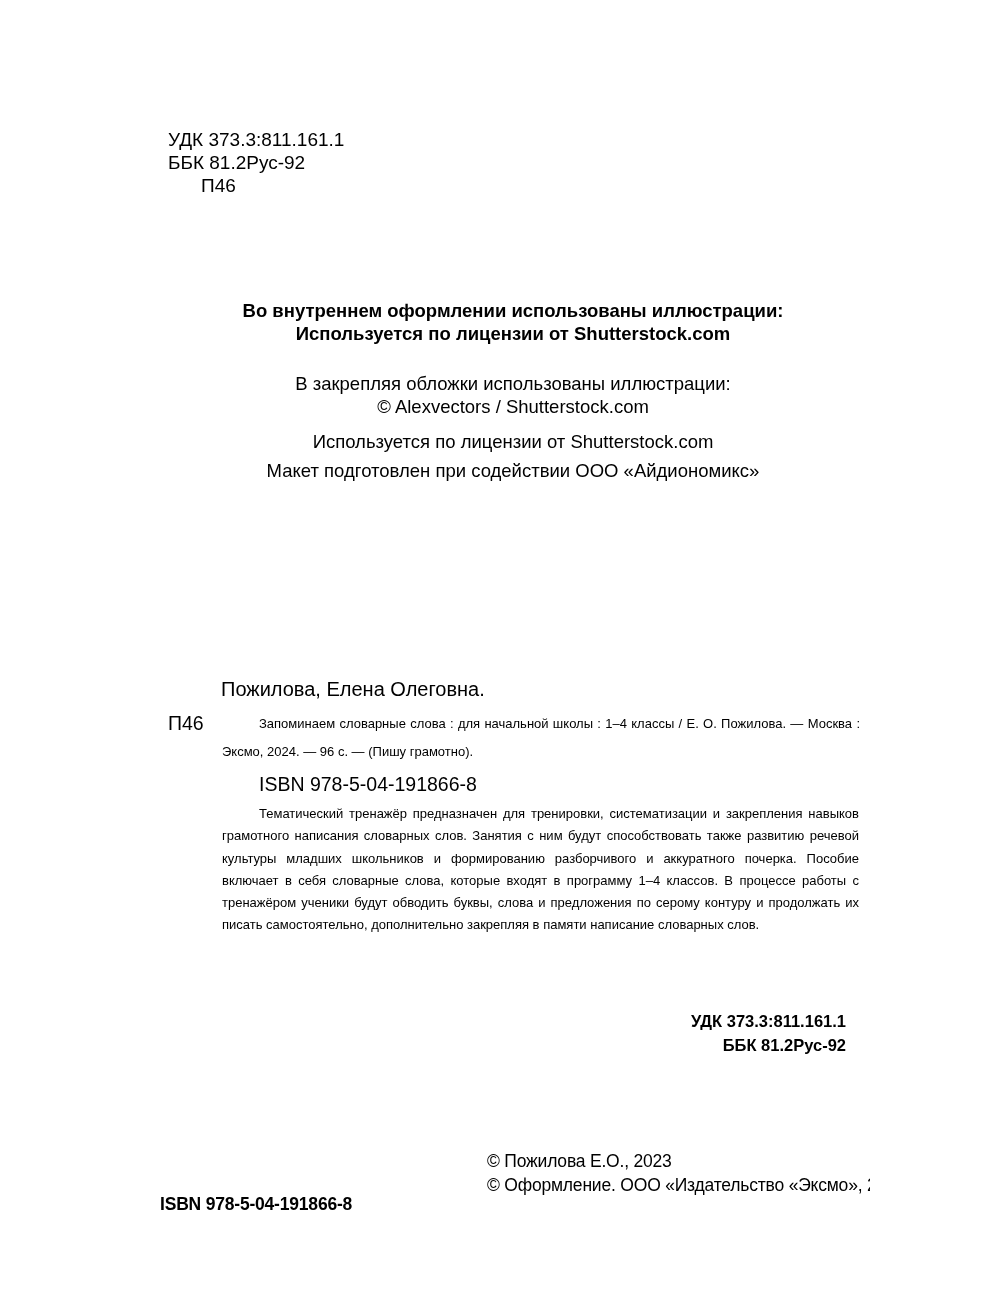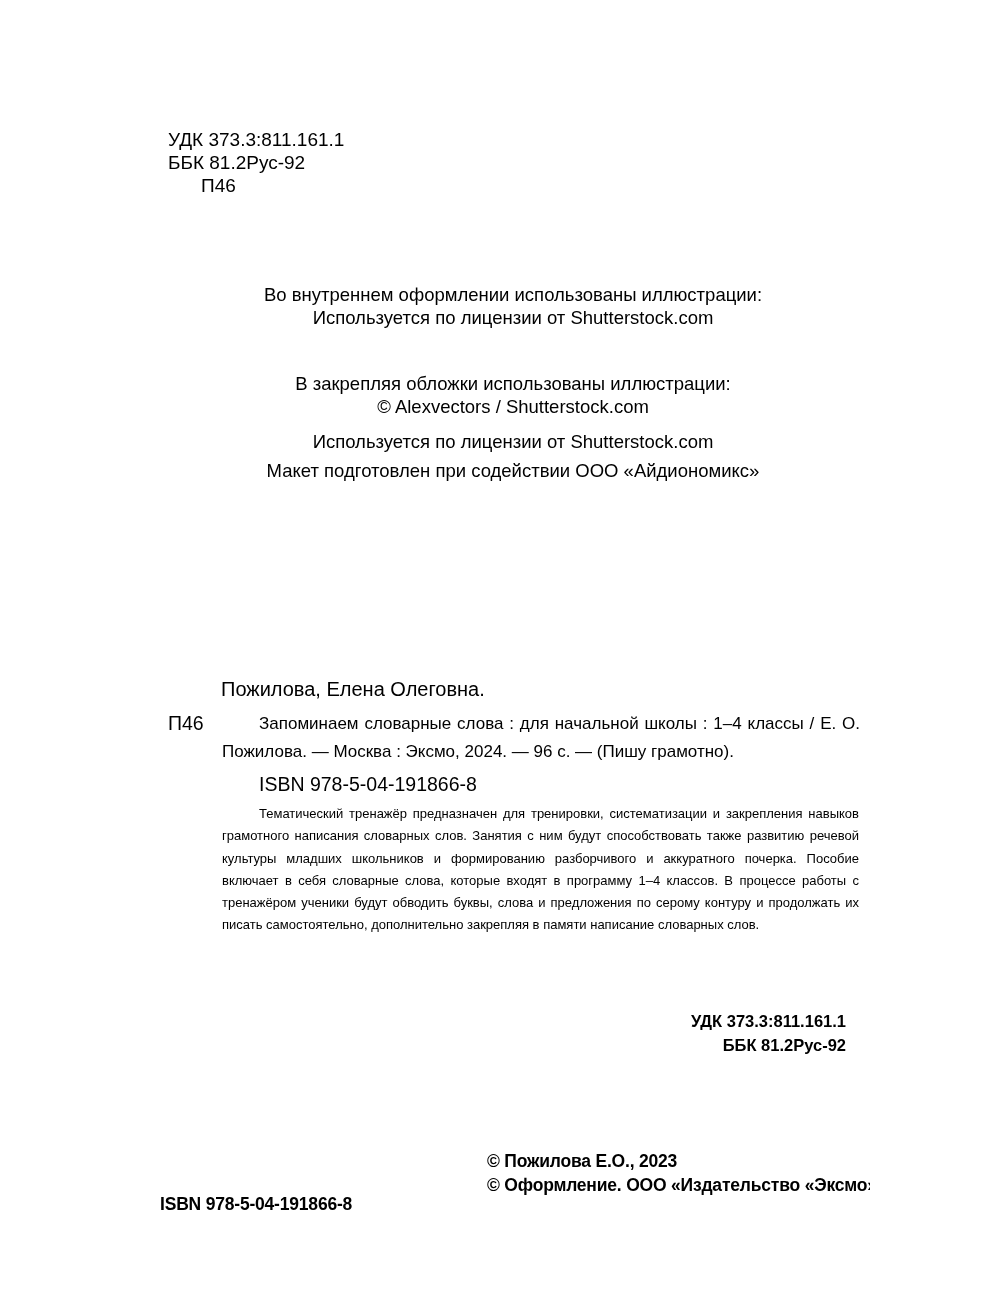--- a/index.html
+++ b/index.html
@@ -30,21 +30,21 @@
   .top-codes .sign { padding-left: 33px; }
 
   
   .credits {
     left: 133px;
     width: 760px;
     text-align: center;
     font-size: 18.5px;
     line-height: 22.5px;
   }
-  .credits-a { top: 260px; }
+  .credits-a { top: 276px; font-weight: bold; }
   .credits-b { top: 349px; }
   .credit-line {
     left: 133px;
     width: 760px;
     text-align: center;
     font-size: 18.5px;
     white-space: nowrap;
   }
   .license-line { top: 407px; }
   .layout-line { top: 436px; }
@@ -59,21 +59,21 @@
   }
   .catalog-sign {
     left: 168px;
     top: 688px;
     font-size: 19.5px;
   }
   .catalog-desc {
     left: 222px;
     top: 686px;
     width: 638px;
-    font-size: 17px;
+    font-size: 13px;
     line-height: 27.5px;
     text-align: justify;
     text-indent: 37px;
   }
   .catalog-isbn {
     left: 259px;
     top: 749px;
     font-size: 19.5px;
     white-space: nowrap;
   }
@@ -106,21 +106,21 @@
     left: 160px;
     top: 1170px;
     font-weight: bold;
     font-size: 17.5px;
     letter-spacing: -0.2px;
     white-space: nowrap;
   }
   .footer-copyrights {
     left: 487px;
     top: 1126px;
-    font-weight: bold;
+    font-weight: normal;
     font-size: 17.5px;
     line-height: 23.5px;
     letter-spacing: -0.2px;
     white-space: nowrap;
   }
 </style>
 </head>
 <body>
 
 <div class="page">

